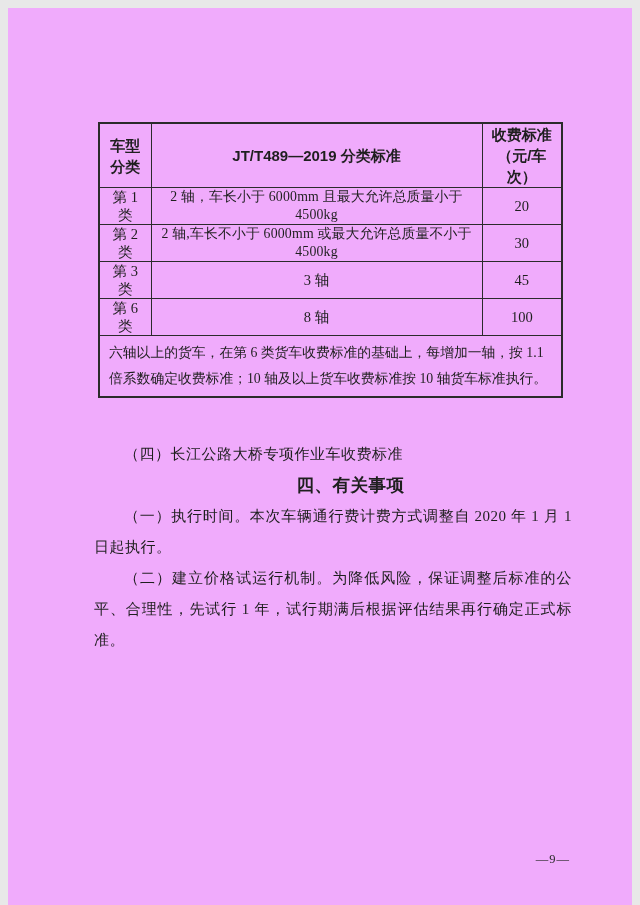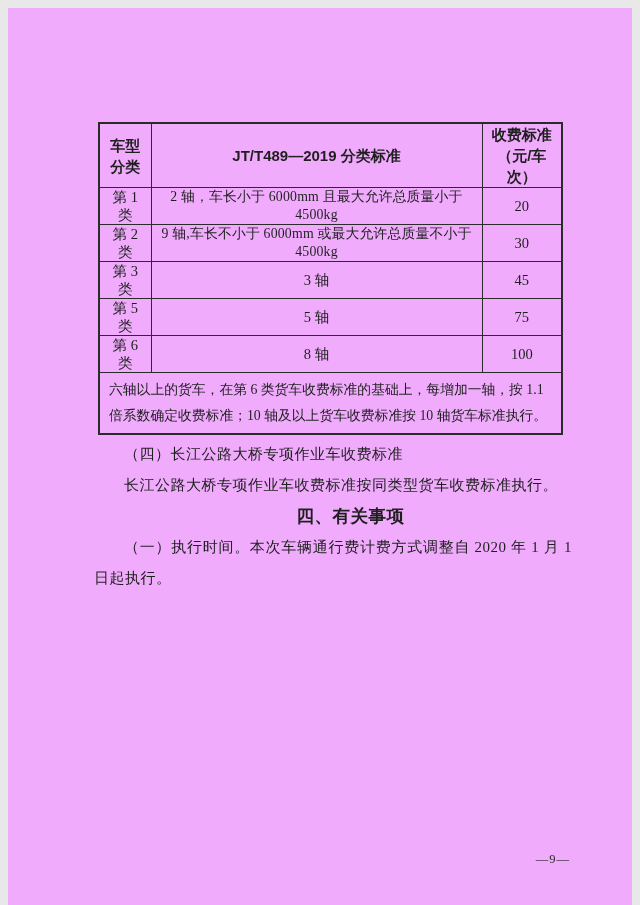--- a/index.html
+++ b/index.html
@@ -119,51 +119,46 @@
       </tr>
 
       <tr class="row-1">
         <td>第 1 类</td>
         <td class="cell-standard-long">2 轴，车长小于 6000mm 且最大允许总质量小于 4500kg</td>
         <td>20</td>
       </tr>
 
       <tr class="row-2">
         <td>第 2 类</td>
-        <td class="cell-standard-long">9 轴,车长不小于 6000mm 或最大允许总质量不小于 4500kg</td>
+        <td class="cell-standard-long">2 轴,车长不小于 6000mm 或最大允许总质量不小于 4500kg</td>
         <td>30</td>
       </tr>
 
       <tr class="row-3">
         <td>第 3 类</td>
         <td>3 轴</td>
         <td>45</td>
       </tr>
 
 
-      <tr class="row-5">
-        <td>第 5 类</td>
-        <td>5 轴</td>
-        <td>75</td>
-      </tr>
 
       <tr class="row-6">
         <td>第 6 类</td>
         <td>8 轴</td>
         <td>100</td>
       </tr>
 
       <tr class="row-note">
         <td class="note-cell" colspan="3">六轴以上的货车，在第 6 类货车收费标准的基础上，每增加一轴，按 1.1 倍系数确定收费标准；10 轴及以上货车收费标准按 10 轴货车标准执行。</td>
       </tr>
     </tbody>
   </table>
 
   <div class="body-text">
     <p>（四）长江公路大桥专项作业车收费标准</p>
-    <p>长江公路大桥专项作业车收费标准按同类型货车收费标准执行。</p>
     <p class="part-heading">四、有关事项</p>
     <p>（一）执行时间。本次车辆通行费计费方式调整自 2020 年 1 月 1 日起执行。</p>
+    <p>（二）建立价格试运行机制。为降低风险，保证调整后标准的公平、合理性，先试行 1 年，试行期满后根据评估结果再行确定正式标准。</p>
   </div>
 
   <div class="page-number">—9—</div>
 
 </div>
 
 </body></html>

